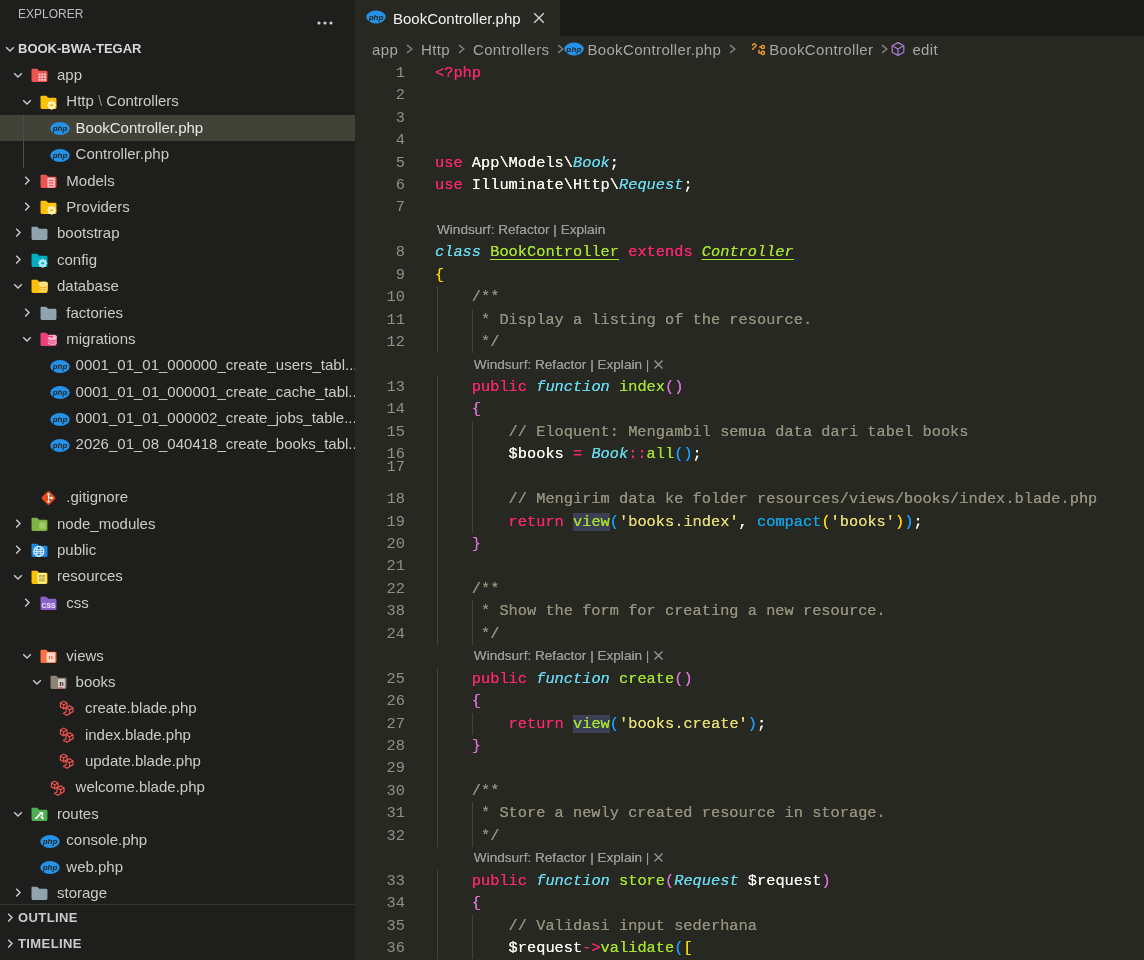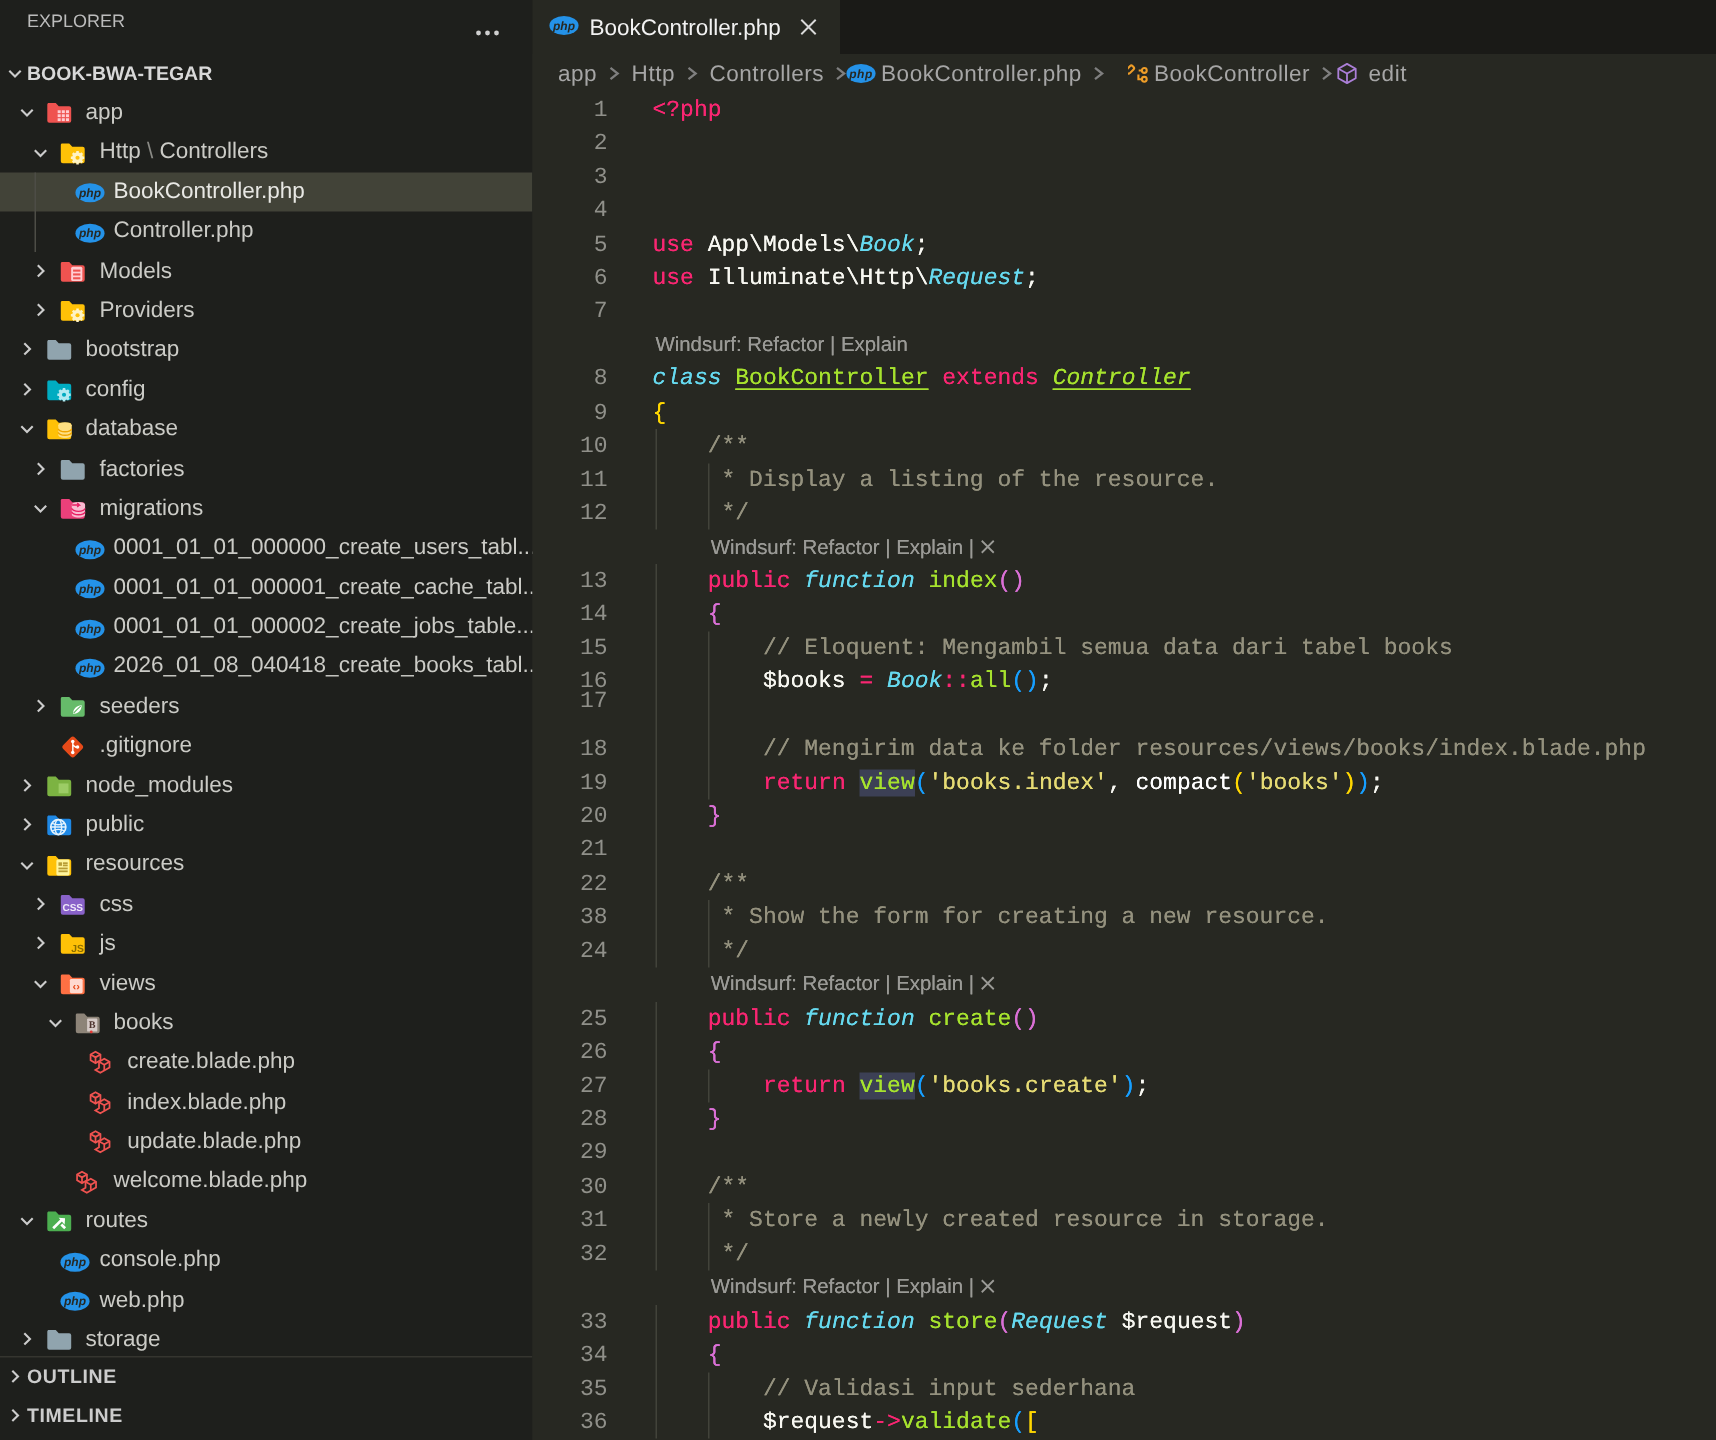--- a/index.html
+++ b/index.html
@@ -34,21 +34,21 @@
 #bc {position:absolute;left:17px;top:36px;height:26px;display:flex;align-items:center;
   font-size:15px;letter-spacing:0.35px;color:#a6a6a6;white-space:pre}
 #bc svg.bsep {margin:0 7px}
 #bc svg {flex:none}
 
 .lnum {position:absolute;left:0;width:50px;text-align:right;line-height:22.44px;
   font-family:"Liberation Mono",monospace;font-size:15.33px;color:#90908a}
 .crow {position:absolute;left:80px;line-height:22.44px;white-space:pre;
   font-family:"Liberation Mono",monospace;font-size:15.33px;text-shadow:0 0 0.4px currentcolor}
 .p {color:#f92672} .g {color:#a6e22e} .w {color:#f8f8f2} .y {color:#e6db74}
-.c {color:#ffffff} .ci {color:#66d9ef;font-style:italic}
+.c {color:#0ea5e9} .ci {color:#66d9ef;font-style:italic}
 .k {color:#94917e}
 .gu {color:#a6e22e;text-decoration:underline;text-underline-offset:2.5px;text-decoration-thickness:1.2px;text-decoration-skip-ink:none}
 .gi {color:#a6e22e;font-style:italic;text-decoration:underline;text-underline-offset:2.5px;text-decoration-thickness:1.2px;text-decoration-skip-ink:none}
 .b1 {color:#ffd700} .b2 {color:#da70d6} .b3 {color:#179fff}
 .hl {background:#3c4055}
 .cl {font-family:"Liberation Sans",sans-serif;font-size:13.6px;color:#9a9a96;display:inline-block}
 .ig {position:absolute;width:1px;background:#42433a}
 </style></head><body>
 <div id="root">
 <div id="side">
@@ -277,35 +277,20 @@
       </div>
 <div class="trow" style="top:431.4px">
         <span class="tic" style="left:49.6px">
           <svg viewBox="0 0 20 14" width="20" height="14" style="margin-top:2px">
             <ellipse cx="10" cy="7" rx="9.7" ry="6.4" fill="#2492e8"></ellipse>
             <text x="10" y="9.8" text-anchor="middle" font-family="Liberation Sans" font-style="italic" font-weight="bold" font-size="8" fill="#272822">php</text>
           </svg>
         </span>
         <span class="tlb" style="left:75.6px">2026_01_08_040418_create_books_tabl...</span>
       </div>
-<div class="trow" style="top:457.8px">
-        <span class="tch" style="left:19.3px">
-          <svg viewBox="0 0 16 16" width="16" height="16">
-            <path d="M6.2 3.8 10 7.6l-3.8 3.8" fill="none" stroke="#cccccc" stroke-width="1.4"></path>
-          </svg>
-        </span>
-        <span class="tic" style="left:40.3px">
-          <svg viewBox="0 0 16 16" width="17" height="17">
-            <path d="M1 2h4.8l1.9 2.1h6.5A1.3 1.3 0 0 1 15.5 5.4v7.8a1.3 1.3 0 0 1-1.3 1.3H1.8A1.3 1.3 0 0 1 .5 13.2V3.3A1.3 1.3 0 0 1 1 2z" fill="#66bb6a"></path>
-            <path d="M8.2 12.6c0-3.2 2.2-5.4 5.4-5.4 0 3.2-2.2 5.4-5.4 5.4z" fill="#ffffff"></path>
-            <path d="M8.6 12.2c1.4-1.8 2.8-3 4.4-4.4" stroke="#66bb6a" stroke-width="0.7" fill="none"></path>
-          </svg>
-        </span>
-        <span class="tlb" style="left:66.3px">seeders</span>
-      </div>
 <div class="trow" style="top:484.2px">
         <span class="tic" style="left:40.3px">
           <svg viewBox="0 0 16 16" width="17" height="17" style="margin-top:1px">
             <rect x="2.9" y="2.9" width="10.2" height="10.2" rx="1.8" fill="#e64a19" transform="rotate(45 8 8)"></rect>
             <g fill="#fff">
               <circle cx="8" cy="4.6" r="1.1"></circle>
               <circle cx="8" cy="11.4" r="1.1"></circle>
               <circle cx="11" cy="8" r="1.1"></circle>
               <rect x="7.6" y="5.2" width="0.9" height="6"></rect>
               <path d="M8.2 6.4 10.6 8l-0.5 0.8-2.4-1.6z"></path>
@@ -376,34 +361,20 @@
             <g fill="#b99d35">
               <rect x="7.5" y="6" width="2.2" height="2.2"></rect>
               <rect x="10.3" y="6" width="3" height="1.1"></rect>
               <rect x="10.3" y="7.4" width="3" height="1.1"></rect>
               <rect x="7.5" y="9.3" width="5.8" height="1.1"></rect>
               <rect x="7.5" y="11.1" width="5.8" height="1.1"></rect>
             </g>
           </svg>
         </span>
         <span class="tlb" style="left:57.0px">resources</span>
-      </div>
-<div class="trow" style="top:616.1px">
-        <span class="tch" style="left:19.3px">
-          <svg viewBox="0 0 16 16" width="16" height="16">
-            <path d="M6.2 3.8 10 7.6l-3.8 3.8" fill="none" stroke="#cccccc" stroke-width="1.4"></path>
-          </svg>
-        </span>
-        <span class="tic" style="left:40.3px">
-          <svg viewBox="0 0 16 16" width="17" height="17">
-            <path d="M1 2h4.8l1.9 2.1h6.5A1.3 1.3 0 0 1 15.5 5.4v7.8a1.3 1.3 0 0 1-1.3 1.3H1.8A1.3 1.3 0 0 1 .5 13.2V3.3A1.3 1.3 0 0 1 1 2z" fill="#ffc107"></path>
-            <text x="11" y="13.6" text-anchor="middle" font-family="Liberation Sans" font-weight="bold" font-size="6.5" fill="#8a6d00">JS</text>
-          </svg>
-        </span>
-        <span class="tlb" style="left:66.3px">js</span>
       </div>
 <div class="trow" style="top:642.5px">
         <span class="tch" style="left:19.3px">
           <svg viewBox="0 0 16 16" width="16" height="16">
             <path d="M4.2 6.2 8 10l3.8-3.8" fill="none" stroke="#cccccc" stroke-width="1.4"></path>
           </svg>
         </span>
         <span class="tic" style="left:40.3px">
           <svg viewBox="0 0 16 16" width="17" height="17">
             <path d="M1 2h4.8l1.9 2.1h6.5A1.3 1.3 0 0 1 15.5 5.4v7.8a1.3 1.3 0 0 1-1.3 1.3H1.8A1.3 1.3 0 0 1 .5 13.2V3.3A1.3 1.3 0 0 1 1 2z" fill="#ff7043"></path>

